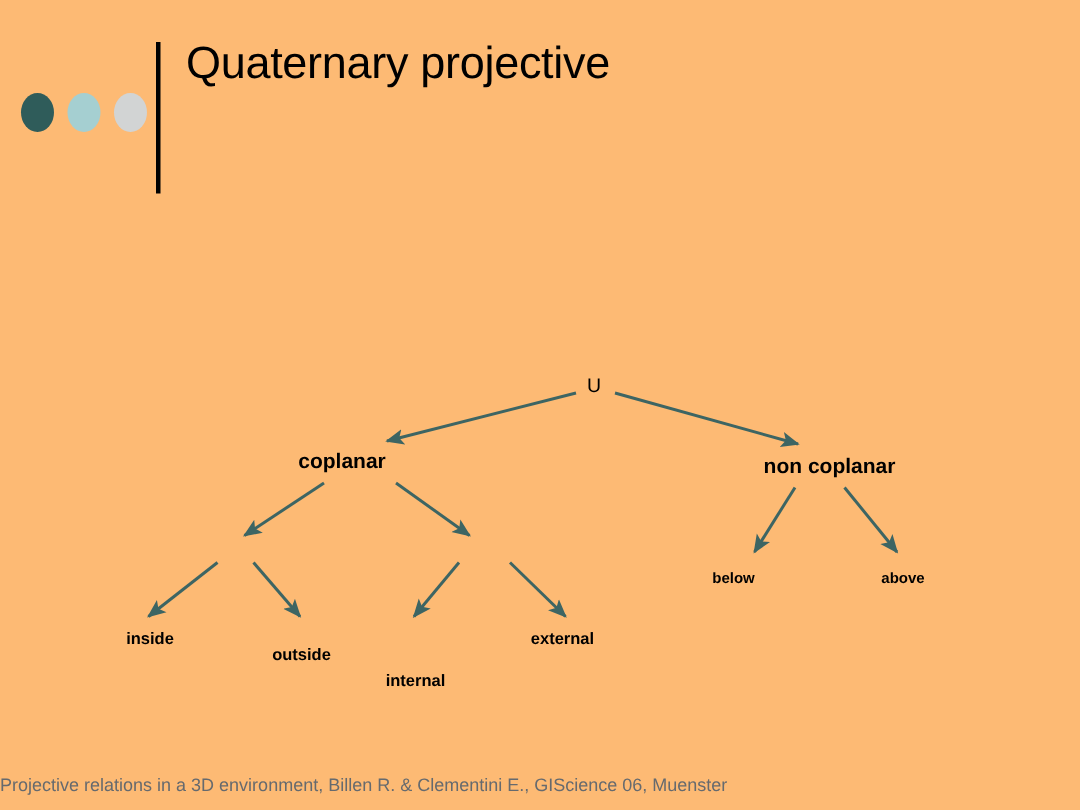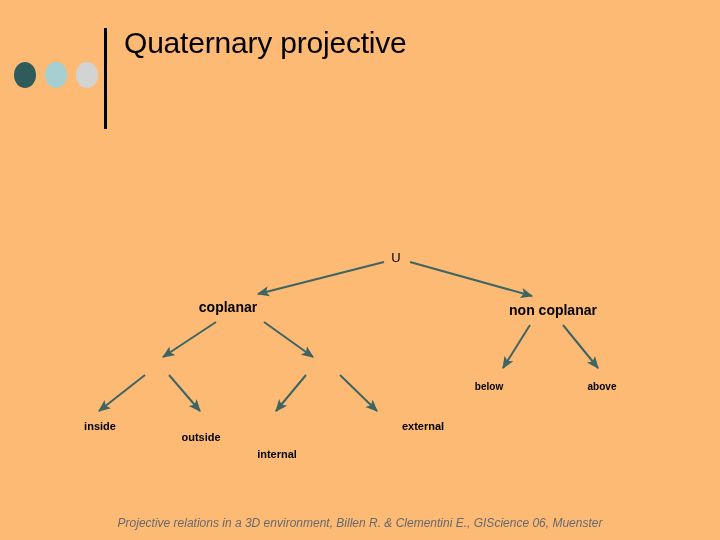--- a/index.html
+++ b/index.html
@@ -42,22 +42,21 @@
     text-align:center;
   }
   .node.root{font-size:13px;font-weight:normal;}
   .node.lvl1{font-size:14px;font-weight:bold;}
   .node.lvl2{font-size:10px;font-weight:bold;}
   .node.leaf{font-size:11px;font-weight:bold;}
 
   
   .footer{
     position:absolute;left:0;top:516px;width:720px;
-    text-align:center;
-    font-size:12px;font-style:italic;color:#666a6e;
+    font-size:12px;color:#666a6e;
     font-family:"Liberation Sans", sans-serif;
     white-space:nowrap;
   }
 </style>
 </head>
 <body>
 
 <div id="slide">
 
   <div class="deco-dots">
@@ -94,19 +93,19 @@
     </svg>
     <div id="node-group">
         <div class="node root" style="left: 396px; top: 257px;">U</div>
         <div class="node lvl1" style="left: 228px; top: 307px;">coplanar</div>
         <div class="node lvl1" style="left: 553px; top: 310px;">non coplanar</div>
         <div class="node lvl2" style="left: 489px; top: 386px;">below</div>
         <div class="node lvl2" style="left: 602px; top: 386px;">above</div>
         <div class="node leaf" style="left: 100px; top: 426px;">inside</div>
         <div class="node leaf" style="left: 201px; top: 437px;">outside</div>
         <div class="node leaf" style="left: 277px; top: 426px; margin-top: 28px;">internal</div>
-        <div class="node leaf" style="left: 375px; top: 426px; margin-left: 48px;">external</div>
+        <div class="node leaf" style="left: 375px; top: 426px;">external</div>
       </div>
   </div>
 
   <div class="footer">Projective relations in a 3D environment, Billen R. &amp; Clementini E., GIScience 06, Muenster</div>
 
 </div>
 
 </body></html>

